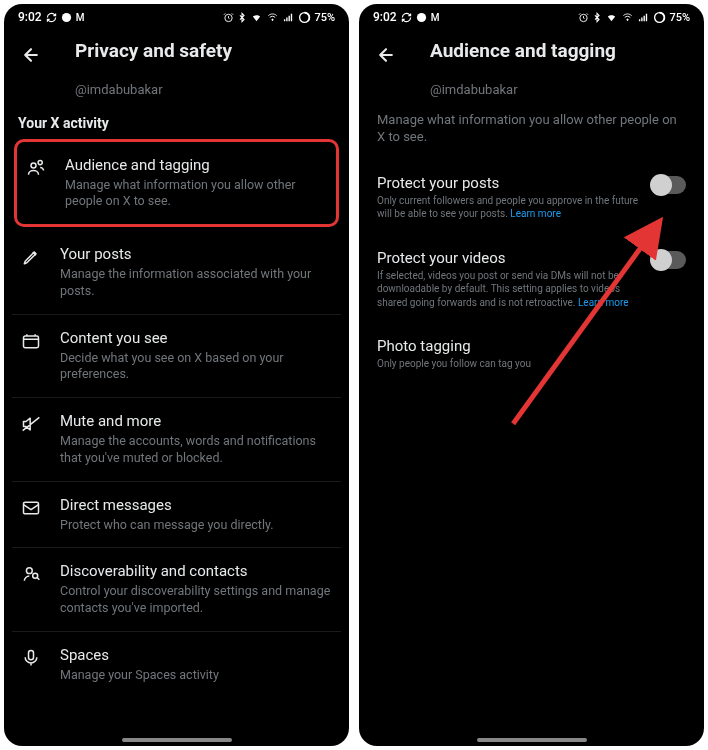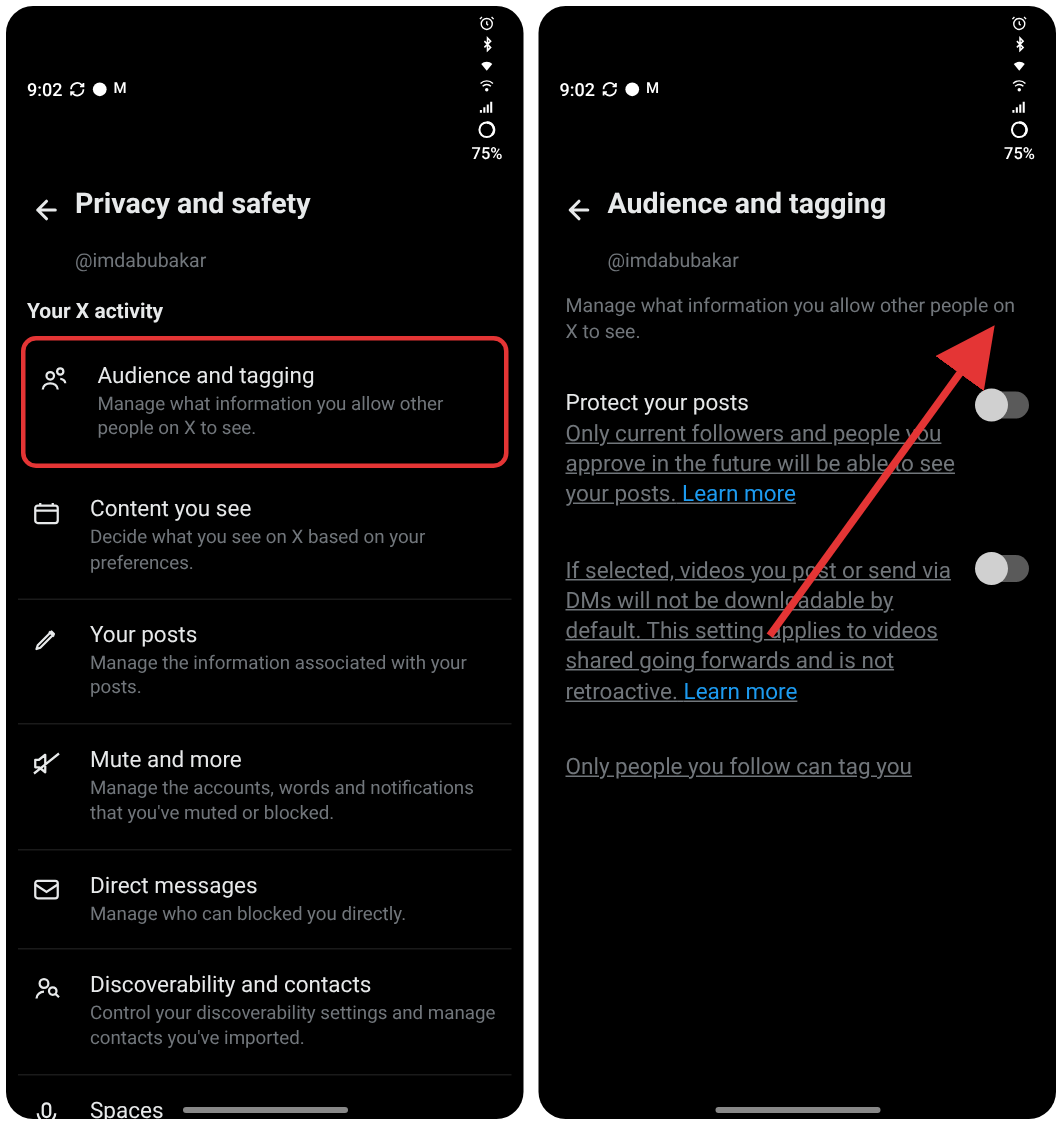--- a/index.html
+++ b/index.html
@@ -26,27 +26,27 @@
     .status-bar {
       display: flex;
       justify-content: space-between;
       align-items: center;
       padding: 6px 14px 2px 14px;
       font-size: 12px;
       font-weight: 500;
       color: #fff;
     }
     .status-left { display: flex; align-items: center; gap: 4px; }
-    .status-right { display: flex; align-items: center; gap: 3px; font-size: 11px; flex-direction: column; }
+    .status-right { display: flex; align-items: center; gap: 3px; font-size: 11px; }
     .status-right svg { display: block; }
     .app-header {
       display: flex;
       align-items: flex-start;
       padding: 14px 14px 10px 14px;
-      gap: 6px;
+      gap: 31px;
     }
     .back-btn {
       width: 26px;
       height: 26px;
       display: flex;
       align-items: center;
       justify-content: center;
       margin-top: 2px;
       cursor: pointer;
     }
@@ -95,21 +95,21 @@
     }
     
     .setting {
       display: flex;
       align-items: flex-start;
       padding: 16px 18px 12px 18px;
       gap: 4px;
     }
     .setting-body { flex: 1; }
     .setting-title { font-size: 15px; font-weight: 400; color: #e7e9ea; }
-    .setting-desc { font-size: 15px; color: #71767b; line-height: 1.35; margin-top: 2px; text-decoration: underline; }
+    .setting-desc { font-size: 10px; color: #71767b; line-height: 1.35; margin-top: 2px; }
     .link { color: #1d9bf0; }
     .toggle {
       width: 34px;
       height: 18px;
       background: #5a5a5a;
       border-radius: 10px;
       position: relative;
       flex-shrink: 0;
       margin-top: 2px;
       cursor: pointer;
@@ -207,65 +207,65 @@
         </div>
         <div class="item-body">
           <div class="item-title">Audience and tagging</div>
           <div class="item-desc">Manage what information you allow other people on X to see.</div>
         </div>
       </div>
     </div>
 
     <div class="item">
       <div class="item-icon">
+        <svg width="20" height="20" viewBox="0 0 24 24" fill="none" stroke="#e7e9ea" stroke-width="1.8" stroke-linejoin="round">
+            <path d="M4 20l3-1L18 8l-2-2L5 17l-1 3zM14 6l4 4"></path>
+          </svg>
+      </div>
+      <div class="item-body">
+        <div class="item-title">Your posts</div>
+        <div class="item-desc">Manage the information associated with your posts.</div>
+      </div>
+    </div>
+
+    <div class="item">
+      <div class="item-icon">
         <svg width="20" height="20" viewBox="0 0 24 24" fill="none" stroke="#e7e9ea" stroke-width="1.8">
             <rect x="3" y="6" width="18" height="14" rx="2"></rect>
             <path d="M3 10h18M7 4v2M17 4v2"></path>
           </svg>
       </div>
       <div class="item-body">
         <div class="item-title">Content you see</div>
         <div class="item-desc">Decide what you see on X based on your preferences.</div>
       </div>
     </div>
 
     <div class="item">
       <div class="item-icon">
         <svg width="20" height="20" viewBox="0 0 24 24" fill="none" stroke="#e7e9ea" stroke-width="1.8" stroke-linejoin="round">
-            <path d="M4 20l3-1L18 8l-2-2L5 17l-1 3zM14 6l4 4"></path>
-          </svg>
-      </div>
-      <div class="item-body">
-        <div class="item-title">Your posts</div>
-        <div class="item-desc">Manage the information associated with your posts.</div>
-      </div>
-    </div>
-
-    <div class="item">
-      <div class="item-icon">
-        <svg width="20" height="20" viewBox="0 0 24 24" fill="none" stroke="#e7e9ea" stroke-width="1.8" stroke-linejoin="round">
             <path d="M11 5L6 9H3v6h3l5 4V5zM22 4L2 20"></path>
           </svg>
       </div>
       <div class="item-body">
         <div class="item-title">Mute and more</div>
         <div class="item-desc">Manage the accounts, words and notifications that you've muted or blocked.</div>
       </div>
     </div>
 
     <div class="item">
       <div class="item-icon">
         <svg width="20" height="20" viewBox="0 0 24 24" fill="none" stroke="#e7e9ea" stroke-width="1.8">
             <rect x="3" y="5" width="18" height="14" rx="2"></rect>
             <path d="M3 8l9 6 9-6"></path>
           </svg>
       </div>
       <div class="item-body">
         <div class="item-title">Direct messages</div>
-        <div class="item-desc">Manage who can blocked you directly.</div>
+        <div class="item-desc">Protect who can message you directly.</div>
       </div>
     </div>
 
     <div class="item">
       <div class="item-icon">
         <svg width="20" height="20" viewBox="0 0 24 24" fill="none" stroke="#e7e9ea" stroke-width="1.8">
             <circle cx="10" cy="8" r="3.5"></circle>
             <path d="M4 20c0-3 3-5.5 6-5.5M17 17a3 3 0 1 0 0-6 3 3 0 0 0 0 6zM19 16l3 3"></path>
           </svg>
       </div>
@@ -350,30 +350,32 @@
       <div class="setting-desc">
         <span>Only current followers and people you approve in the future will be able to see your posts.</span>
         <span class="link">Learn more</span>
       </div>
     </div>
     <div class="toggle"></div>
   </div>
 
   <div class="setting">
     <div class="setting-body">
+      <div class="setting-title">Protect your videos</div>
       <div class="setting-desc">
         <span>If selected, videos you post or send via DMs will not be downloadable by default. This setting applies to videos shared going forwards and is not retroactive.</span>
         <span class="link">Learn more</span>
       </div>
     </div>
     <div class="toggle"></div>
   </div>
 
   <div class="setting">
     <div class="setting-body">
+      <div class="setting-title">Photo tagging</div>
       <div class="setting-desc">Only people you follow can tag you</div>
     </div>
   </div>
 
   <svg class="arrow-overlay" viewBox="0 0 347 742">
     <defs>
       <marker id="arrowhead" markerWidth="8" markerHeight="8" refX="6" refY="4" orient="auto">
         <polygon points="0 0, 8 4, 0 8" fill="#e43535"></polygon>
       </marker>
     </defs>

